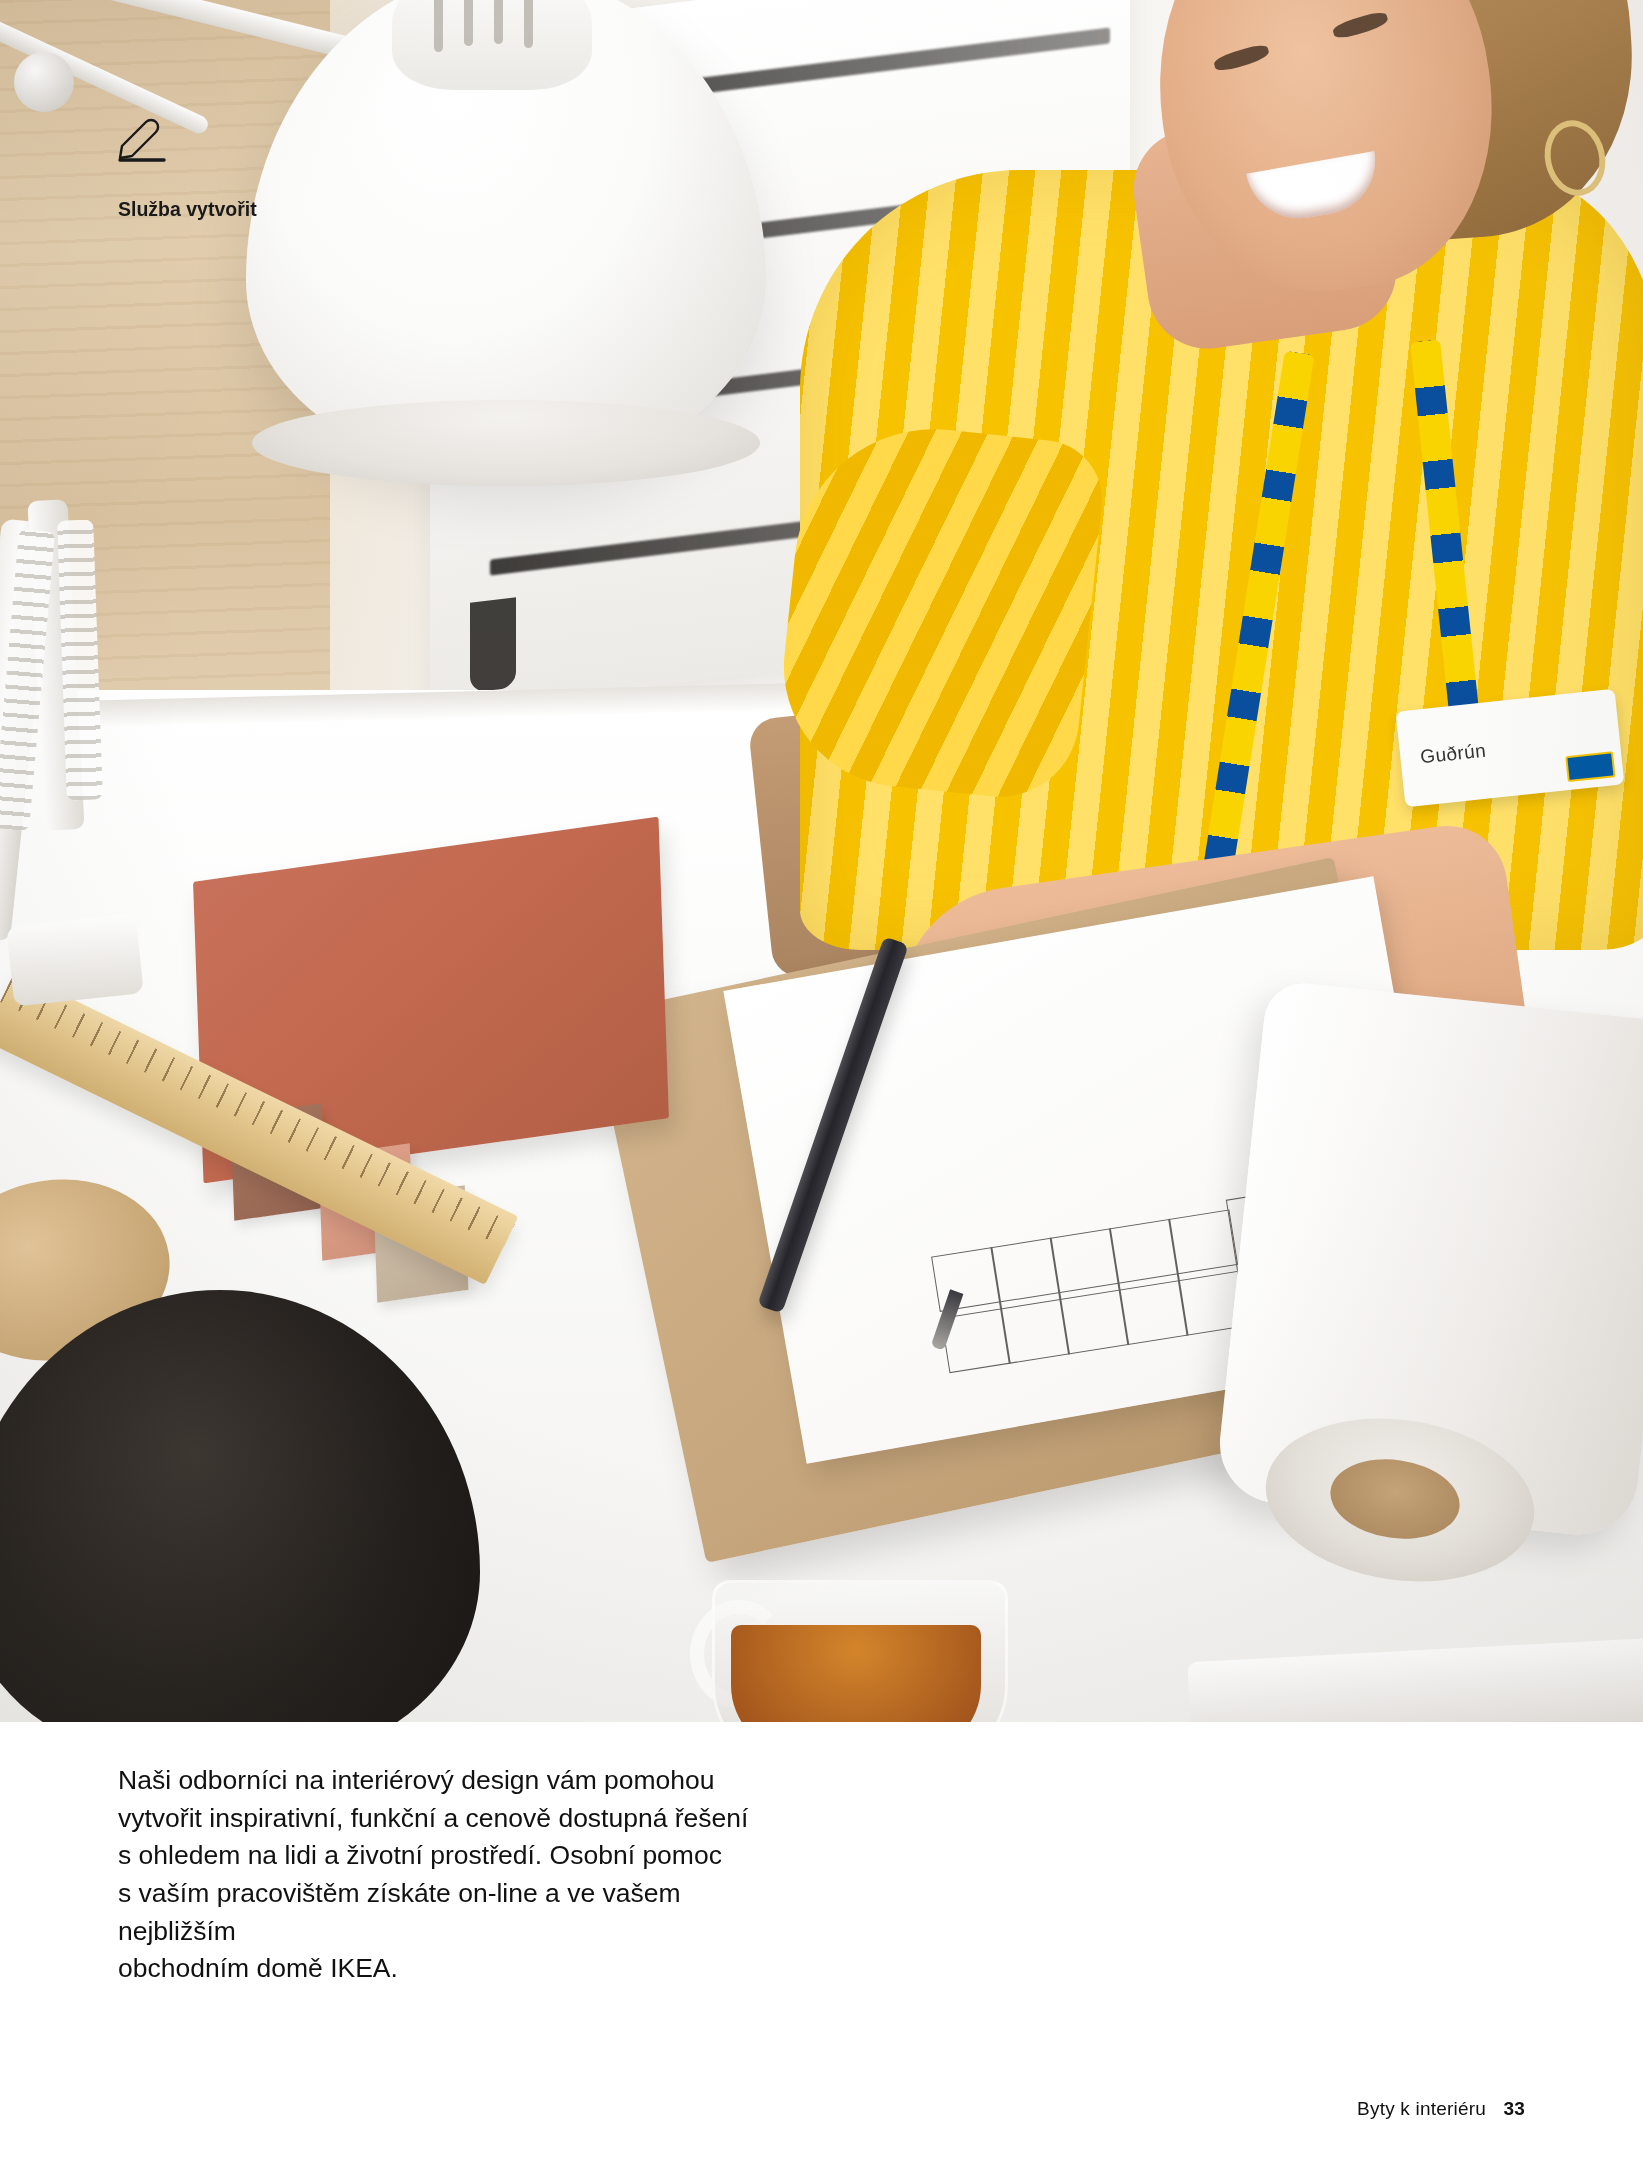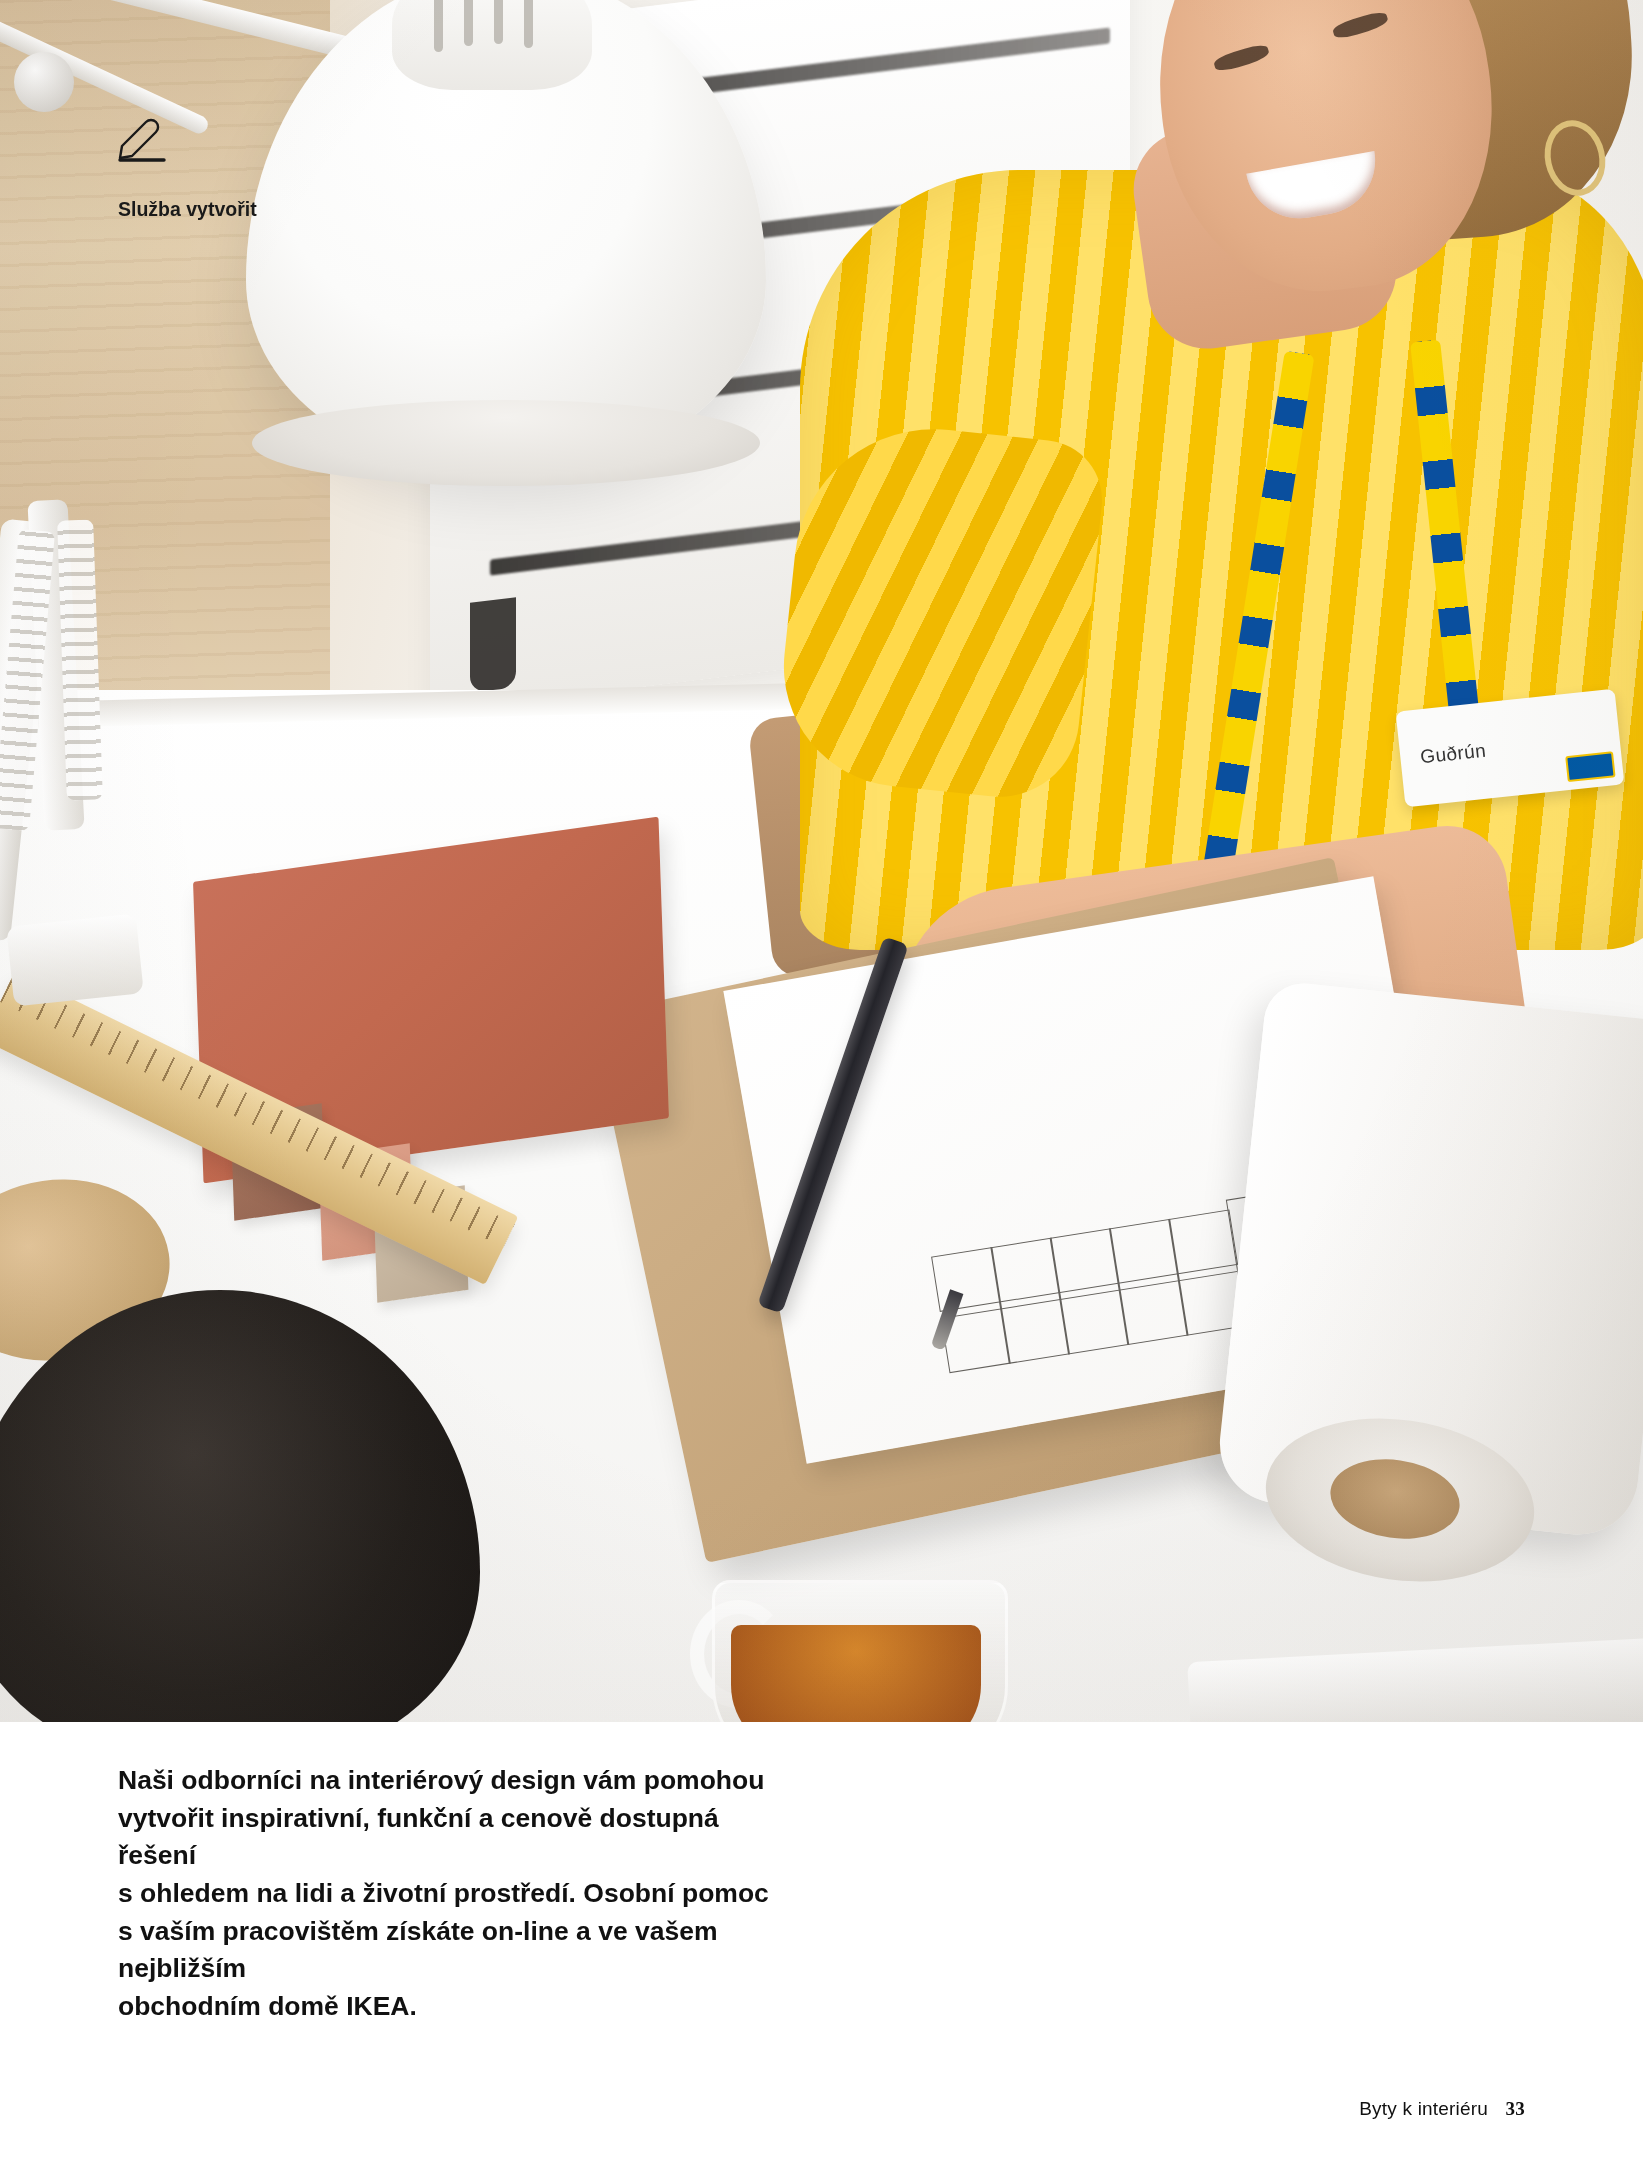--- a/index.html
+++ b/index.html
@@ -533,21 +533,20 @@
     height: 438px;
     background: #ffffff;
   }
   .cols {
     position: absolute;
     left: 118px;
     top: 40px;
     width: 1420px;
     display: flex;
     gap: 53px;
-    font-weight: bold;
   }
   .col {
     width: 670px;
   }
   .col p {
     margin: 0;
     font-size: 26.5px;
     line-height: 1.42;
     color: #111111;
     white-space: pre-line;
@@ -559,21 +558,20 @@
     position: absolute;
     right: 118px;
     bottom: 40px;
     font-size: 19px;
     color: #111111;
     letter-spacing: .2px;
   }
   .page-footer .num {
     margin-left: 12px;
     font-weight: bold;
-    font-family: Liberation Serif, serif;
   }
 </style>
 </head>
 <body>
 
 <div class="photo">
 
   <div class="bg-wall"></div>
   <div class="wall-plywood"></div>
 

